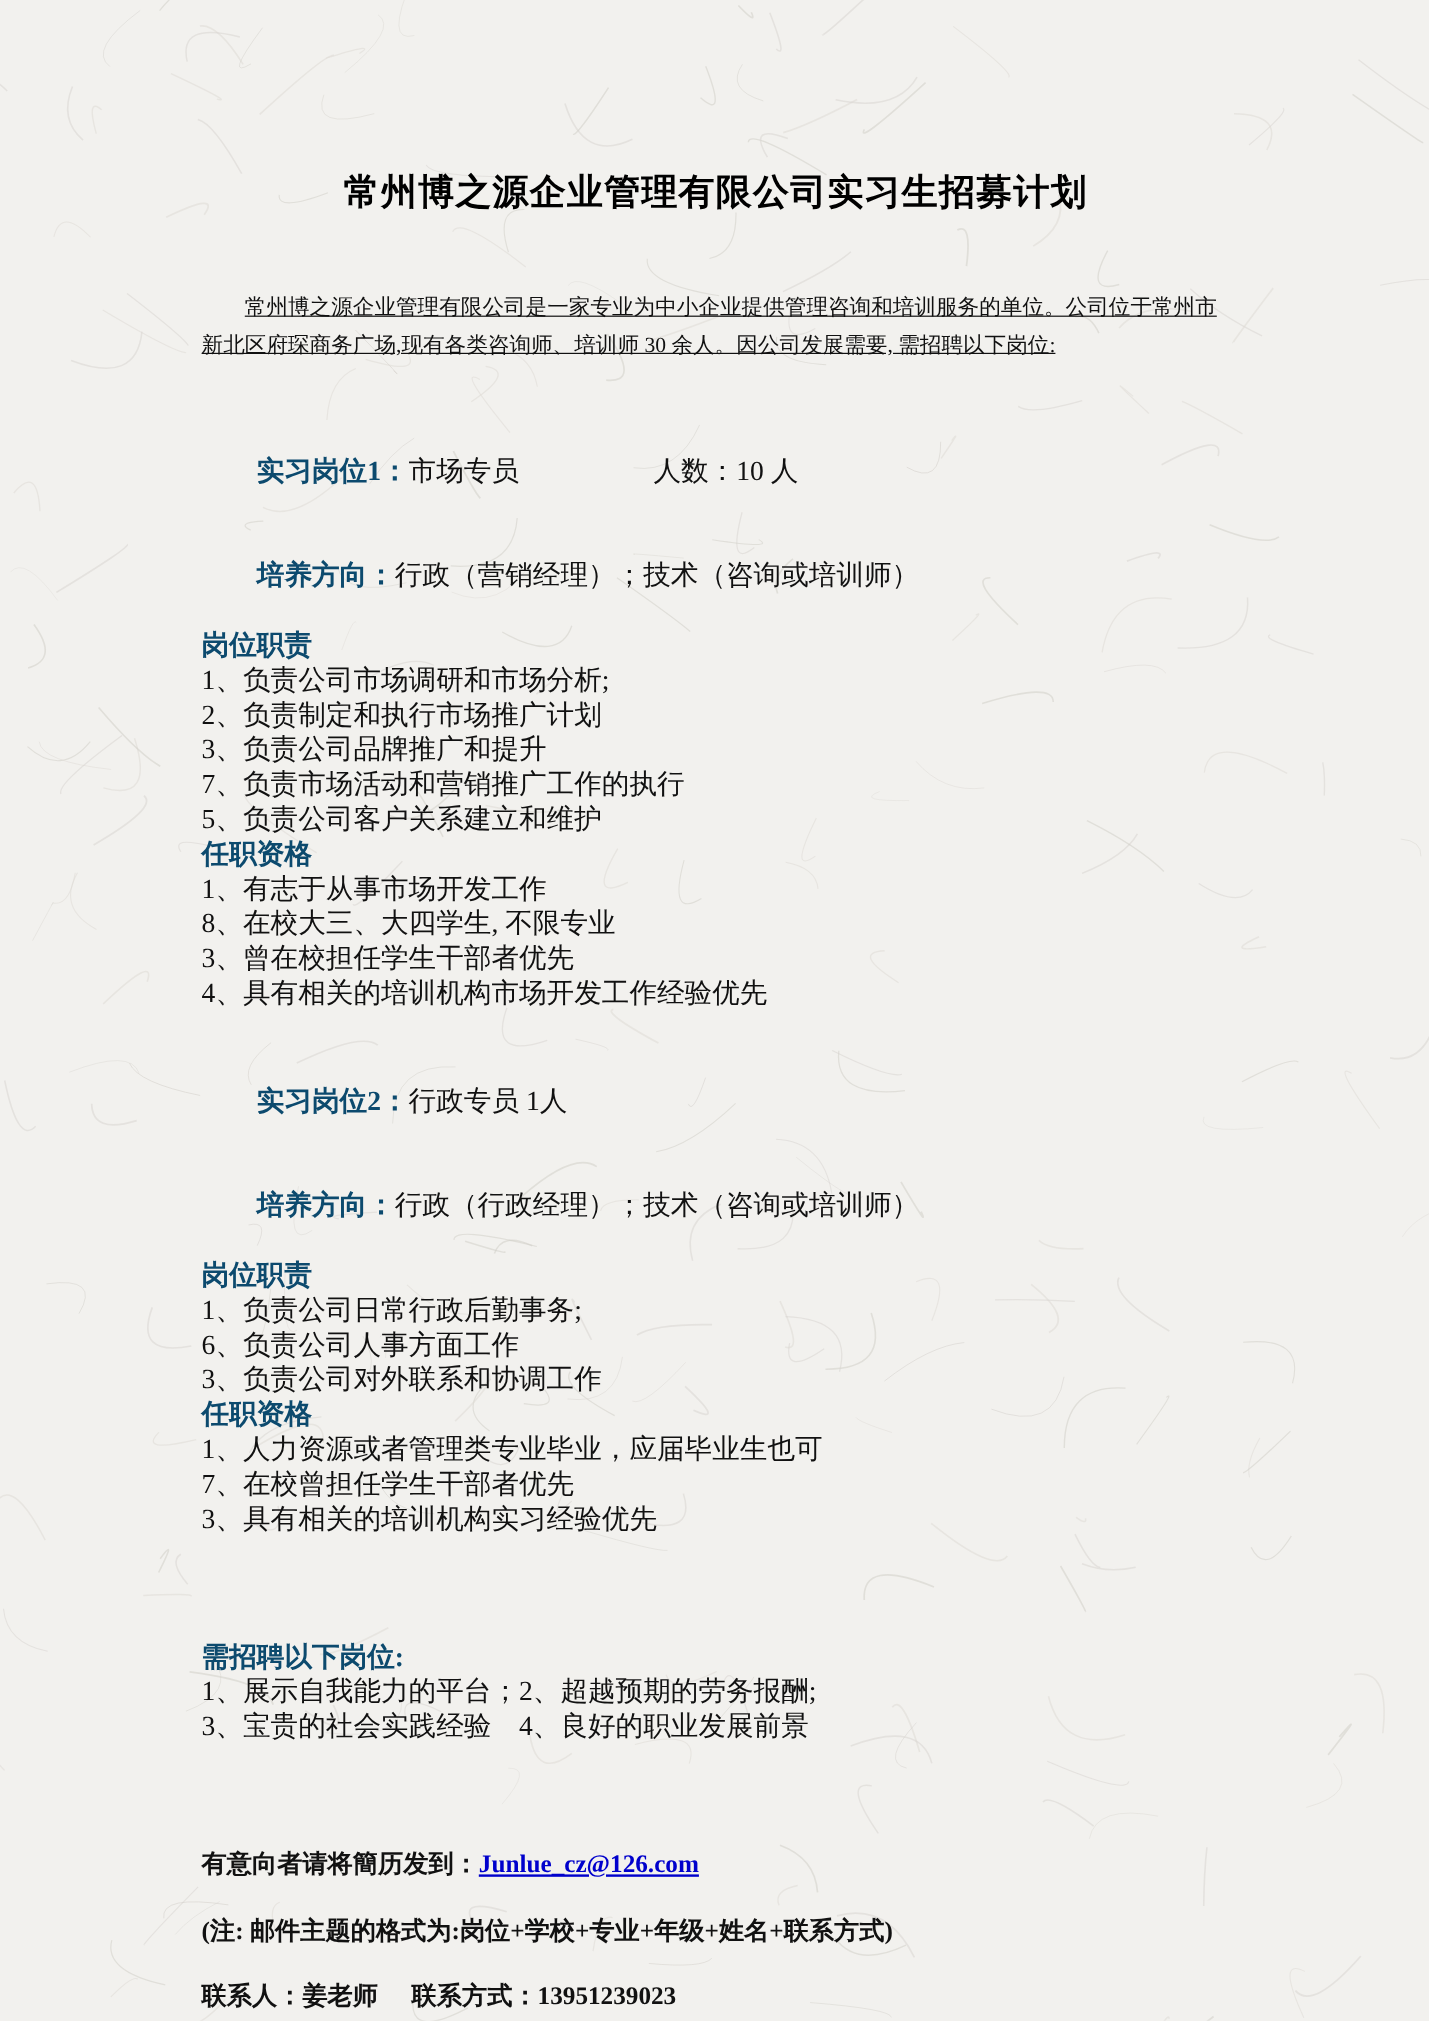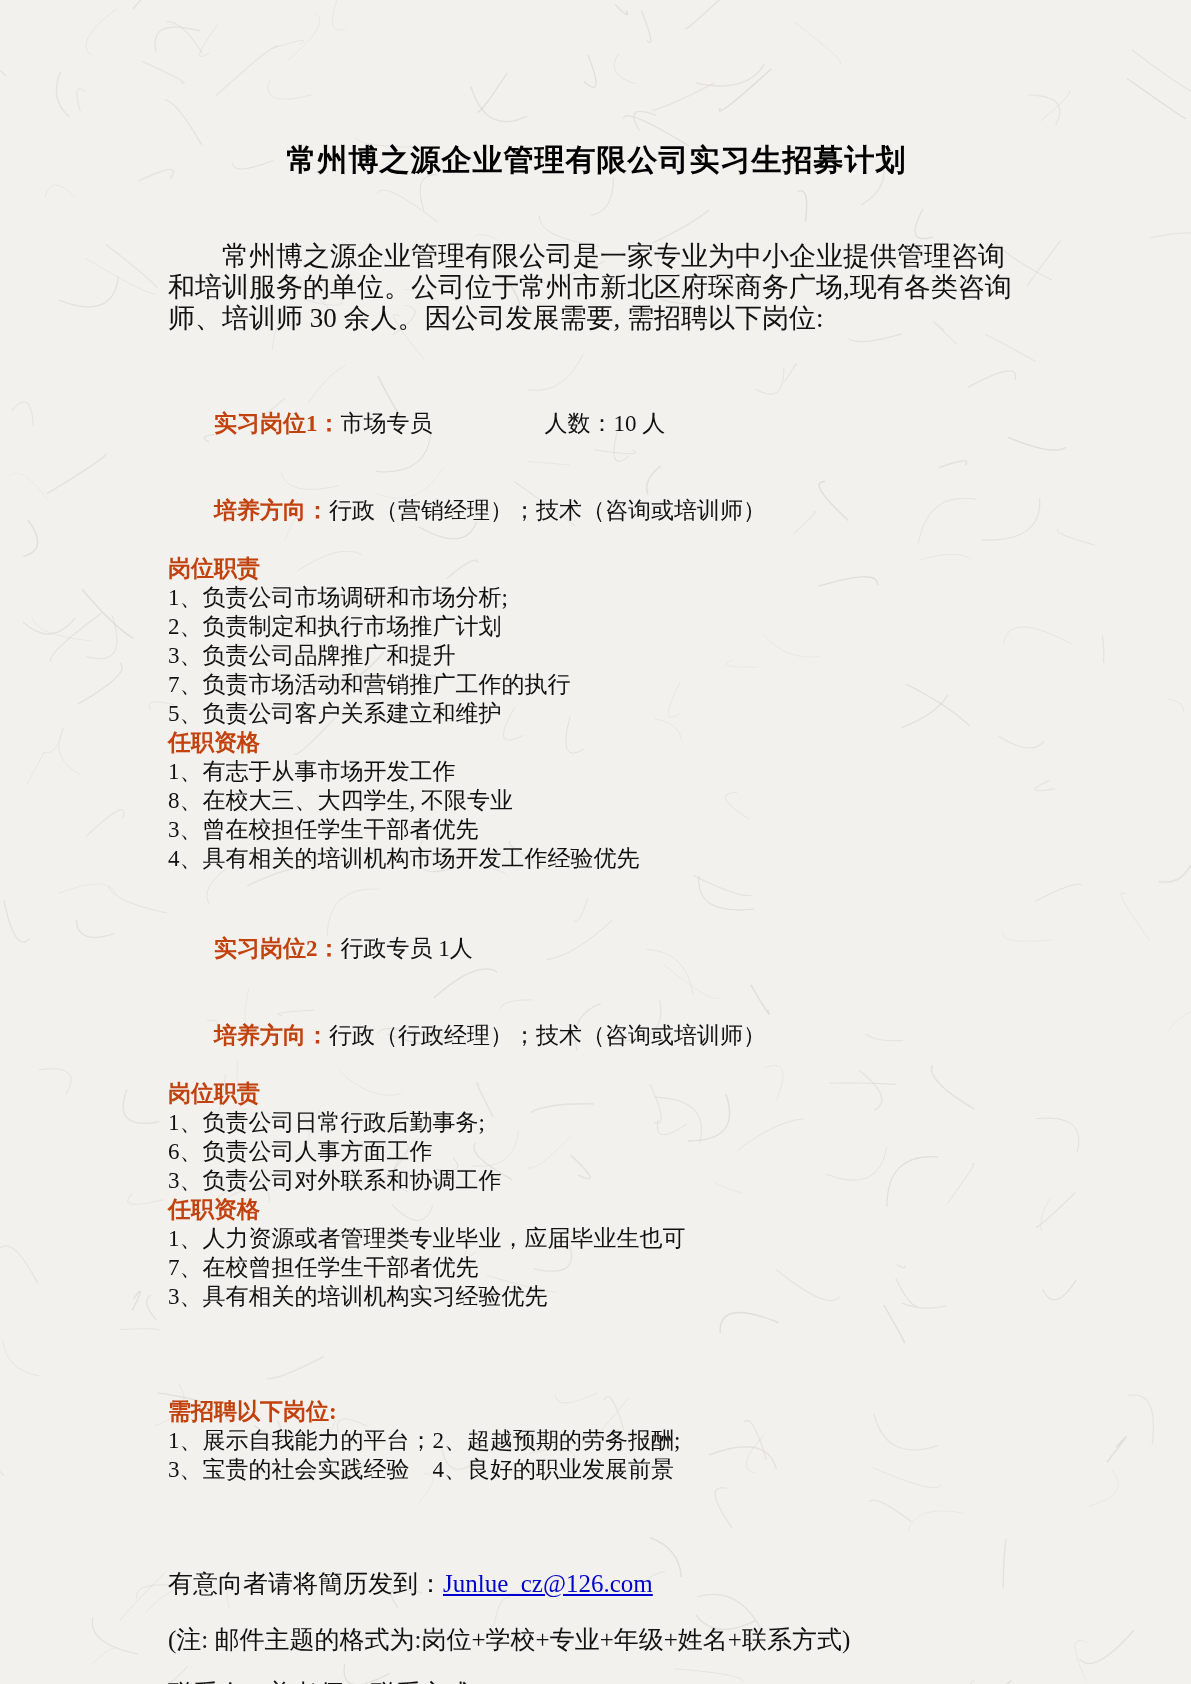--- a/index.html
+++ b/index.html
@@ -17,32 +17,33 @@
 
   h1.doc-title{
     font-family:"Liberation Sans", sans-serif;
     font-size:30px;font-weight:bold;
     text-align:center;
     margin:0 0 60px 0;
     letter-spacing:1px;
     color:#000;
   }
   .intro{
-    font-size:27px;line-height:31px;
+    font-size:18px;line-height:31px;
     text-indent:2em;
     margin:0 0 46px 0;
+    text-decoration:underline;
   }
   section{display:block;}
   .sec2{margin-top:32px;}
   .line{font-size:23px;line-height:29px;white-space:pre-wrap;}
-  .b{font-weight:bold;color:#c2410c;}
+  .b{font-weight:bold;color:#0c4a6e;}
   .hc-gap{margin-left:112px;}
   .offer{margin-top:86px;}
   .contact-block{margin-top:86px;font-size:21px;}
-  .contact-block .cline{line-height:28px;margin-bottom:18px;font-size:25px;}
+  .contact-block .cline{line-height:28px;margin-bottom:18px;font-size:21px;font-weight:bold;}
   .contact-block .cline.note{margin-top:28px;}
   .contact-block .cline.person{margin-top:26px;}
   .method-gap{margin-left:28px;}
   a.email{
     color:#0000cc;
     text-decoration:underline;
     cursor:pointer;
   }
 </style>
 </head>

